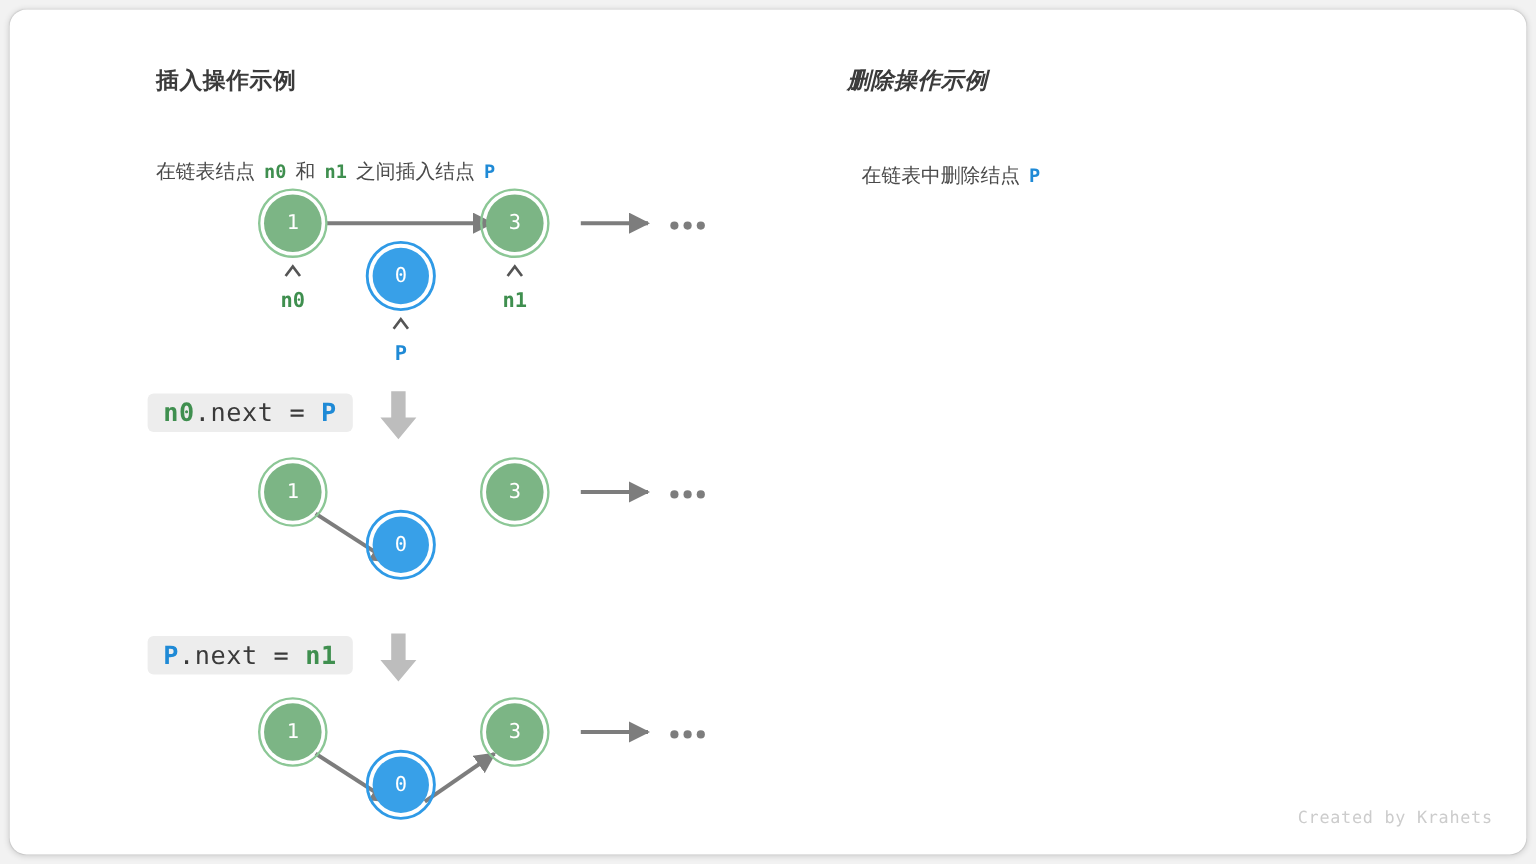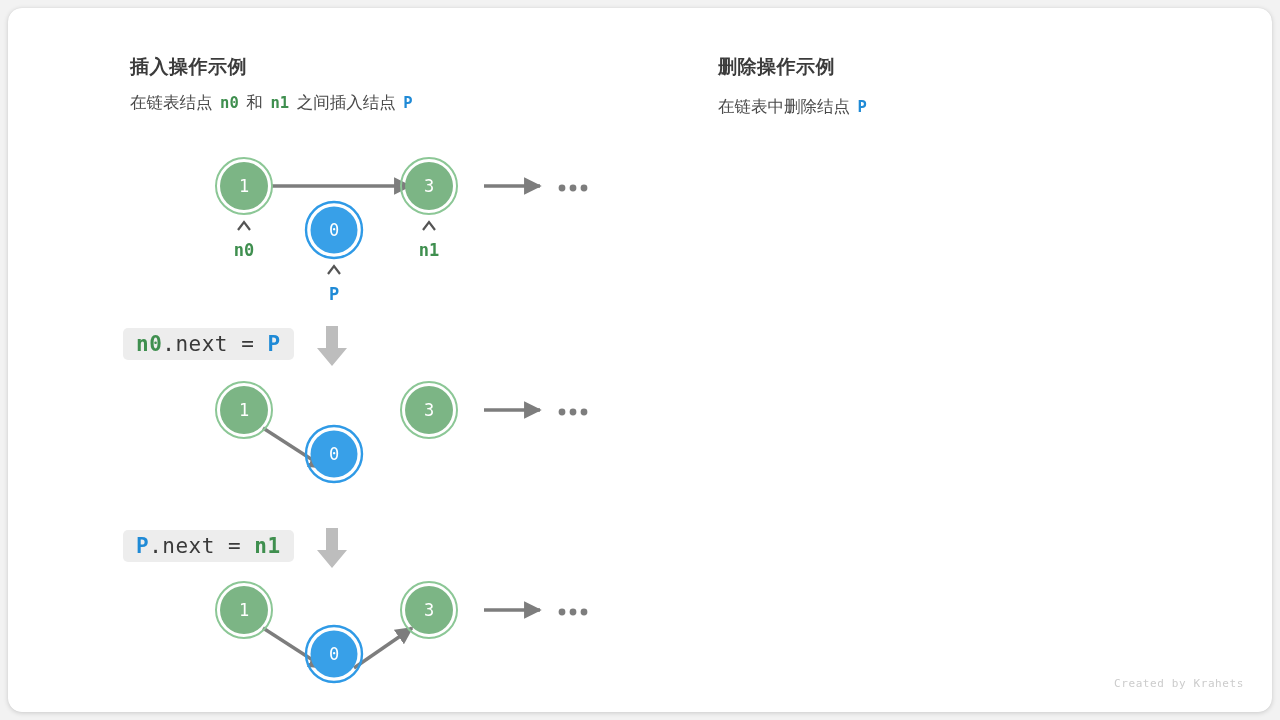--- a/index.html
+++ b/index.html
@@ -31,20 +31,21 @@
     font-weight: bold;
     color: #3b3b3b;
     letter-spacing: 0.5px;
     white-space: nowrap;
   }
   .panel-subtitle {
     position: absolute;
     font-size: 16.5px;
     color: #4a4a4a;
     white-space: nowrap;
+    margin-top: 40px;
   }
   .panel-subtitle .mono {
     font-family: "DejaVu Sans Mono", monospace;
     font-weight: bold;
     font-size: 15.5px;
     padding: 0 3px;
   }
   .green-tok { color: #3f8f4f; }
   .blue-tok  { color: #1f8ad6; }
 
@@ -72,21 +73,21 @@
   }
 
   
   .row-svg { position: absolute; }
 
   .footer {
     position: absolute;
     right: 28px;
     bottom: 22px;
     font-family: "DejaVu Sans Mono", monospace;
-    font-size: 11px;
+    font-size: 14px;
     color: #cccccc;
     letter-spacing: 0.6px;
   }
 </style>
 </head>
 <body>
 
 <div id="card">
 
   <div class="panel" id="panel-insert">
@@ -208,21 +209,21 @@
       <g>
         <circle cx="374" cy="42" r="3.4" fill="#7d7d7d"></circle>
         <circle cx="385" cy="42" r="3.4" fill="#7d7d7d"></circle>
         <circle cx="396" cy="42" r="3.4" fill="#7d7d7d"></circle>
       </g>
     </svg>
   </div>
 
   <div class="panel" id="panel-delete">
 
-    <div class="panel-title" style="left:70px; top:46px;">删除操作示例</div>
+    <div class="panel-title" style="left:58px; top:46px;font-style:italic;">删除操作示例</div>
 
     <div class="panel-subtitle" style="left:70px; top:88px;">
       <span>在链表中删除结点 </span><span class="mono blue-tok">P</span>
     </div>
 
   </div>
 
   <div class="footer">Created by Krahets</div>
 </div>
 

